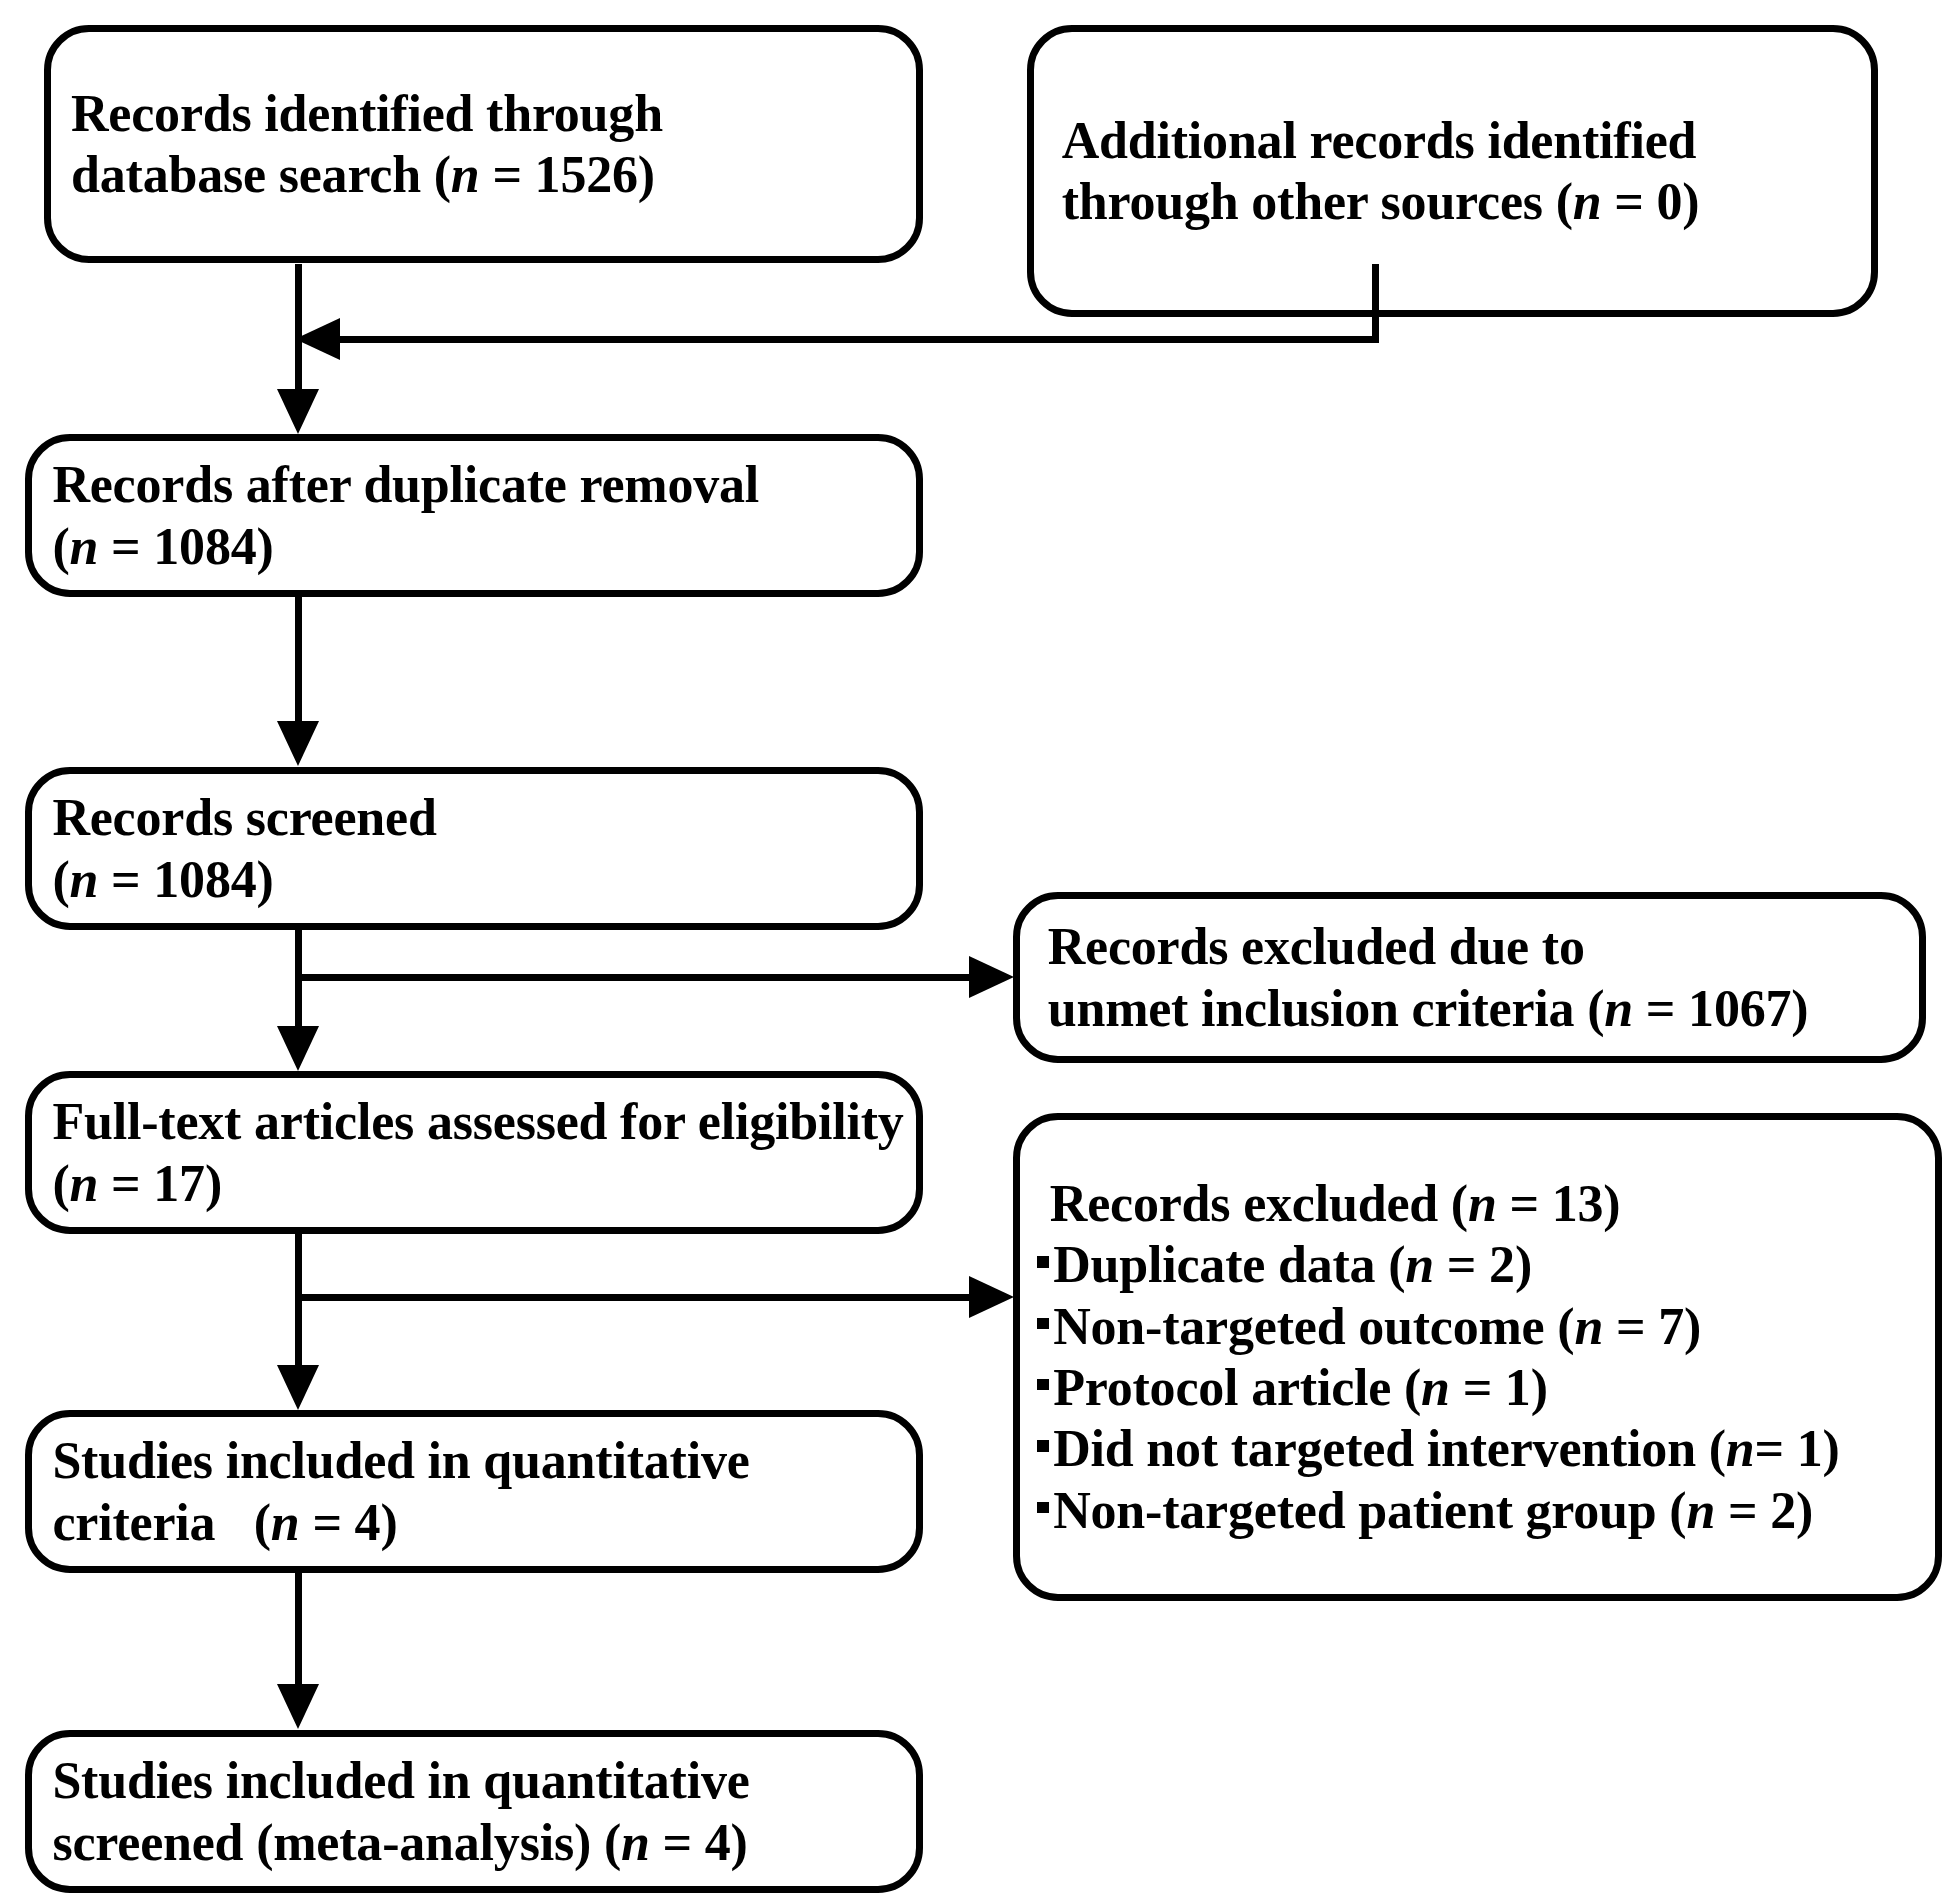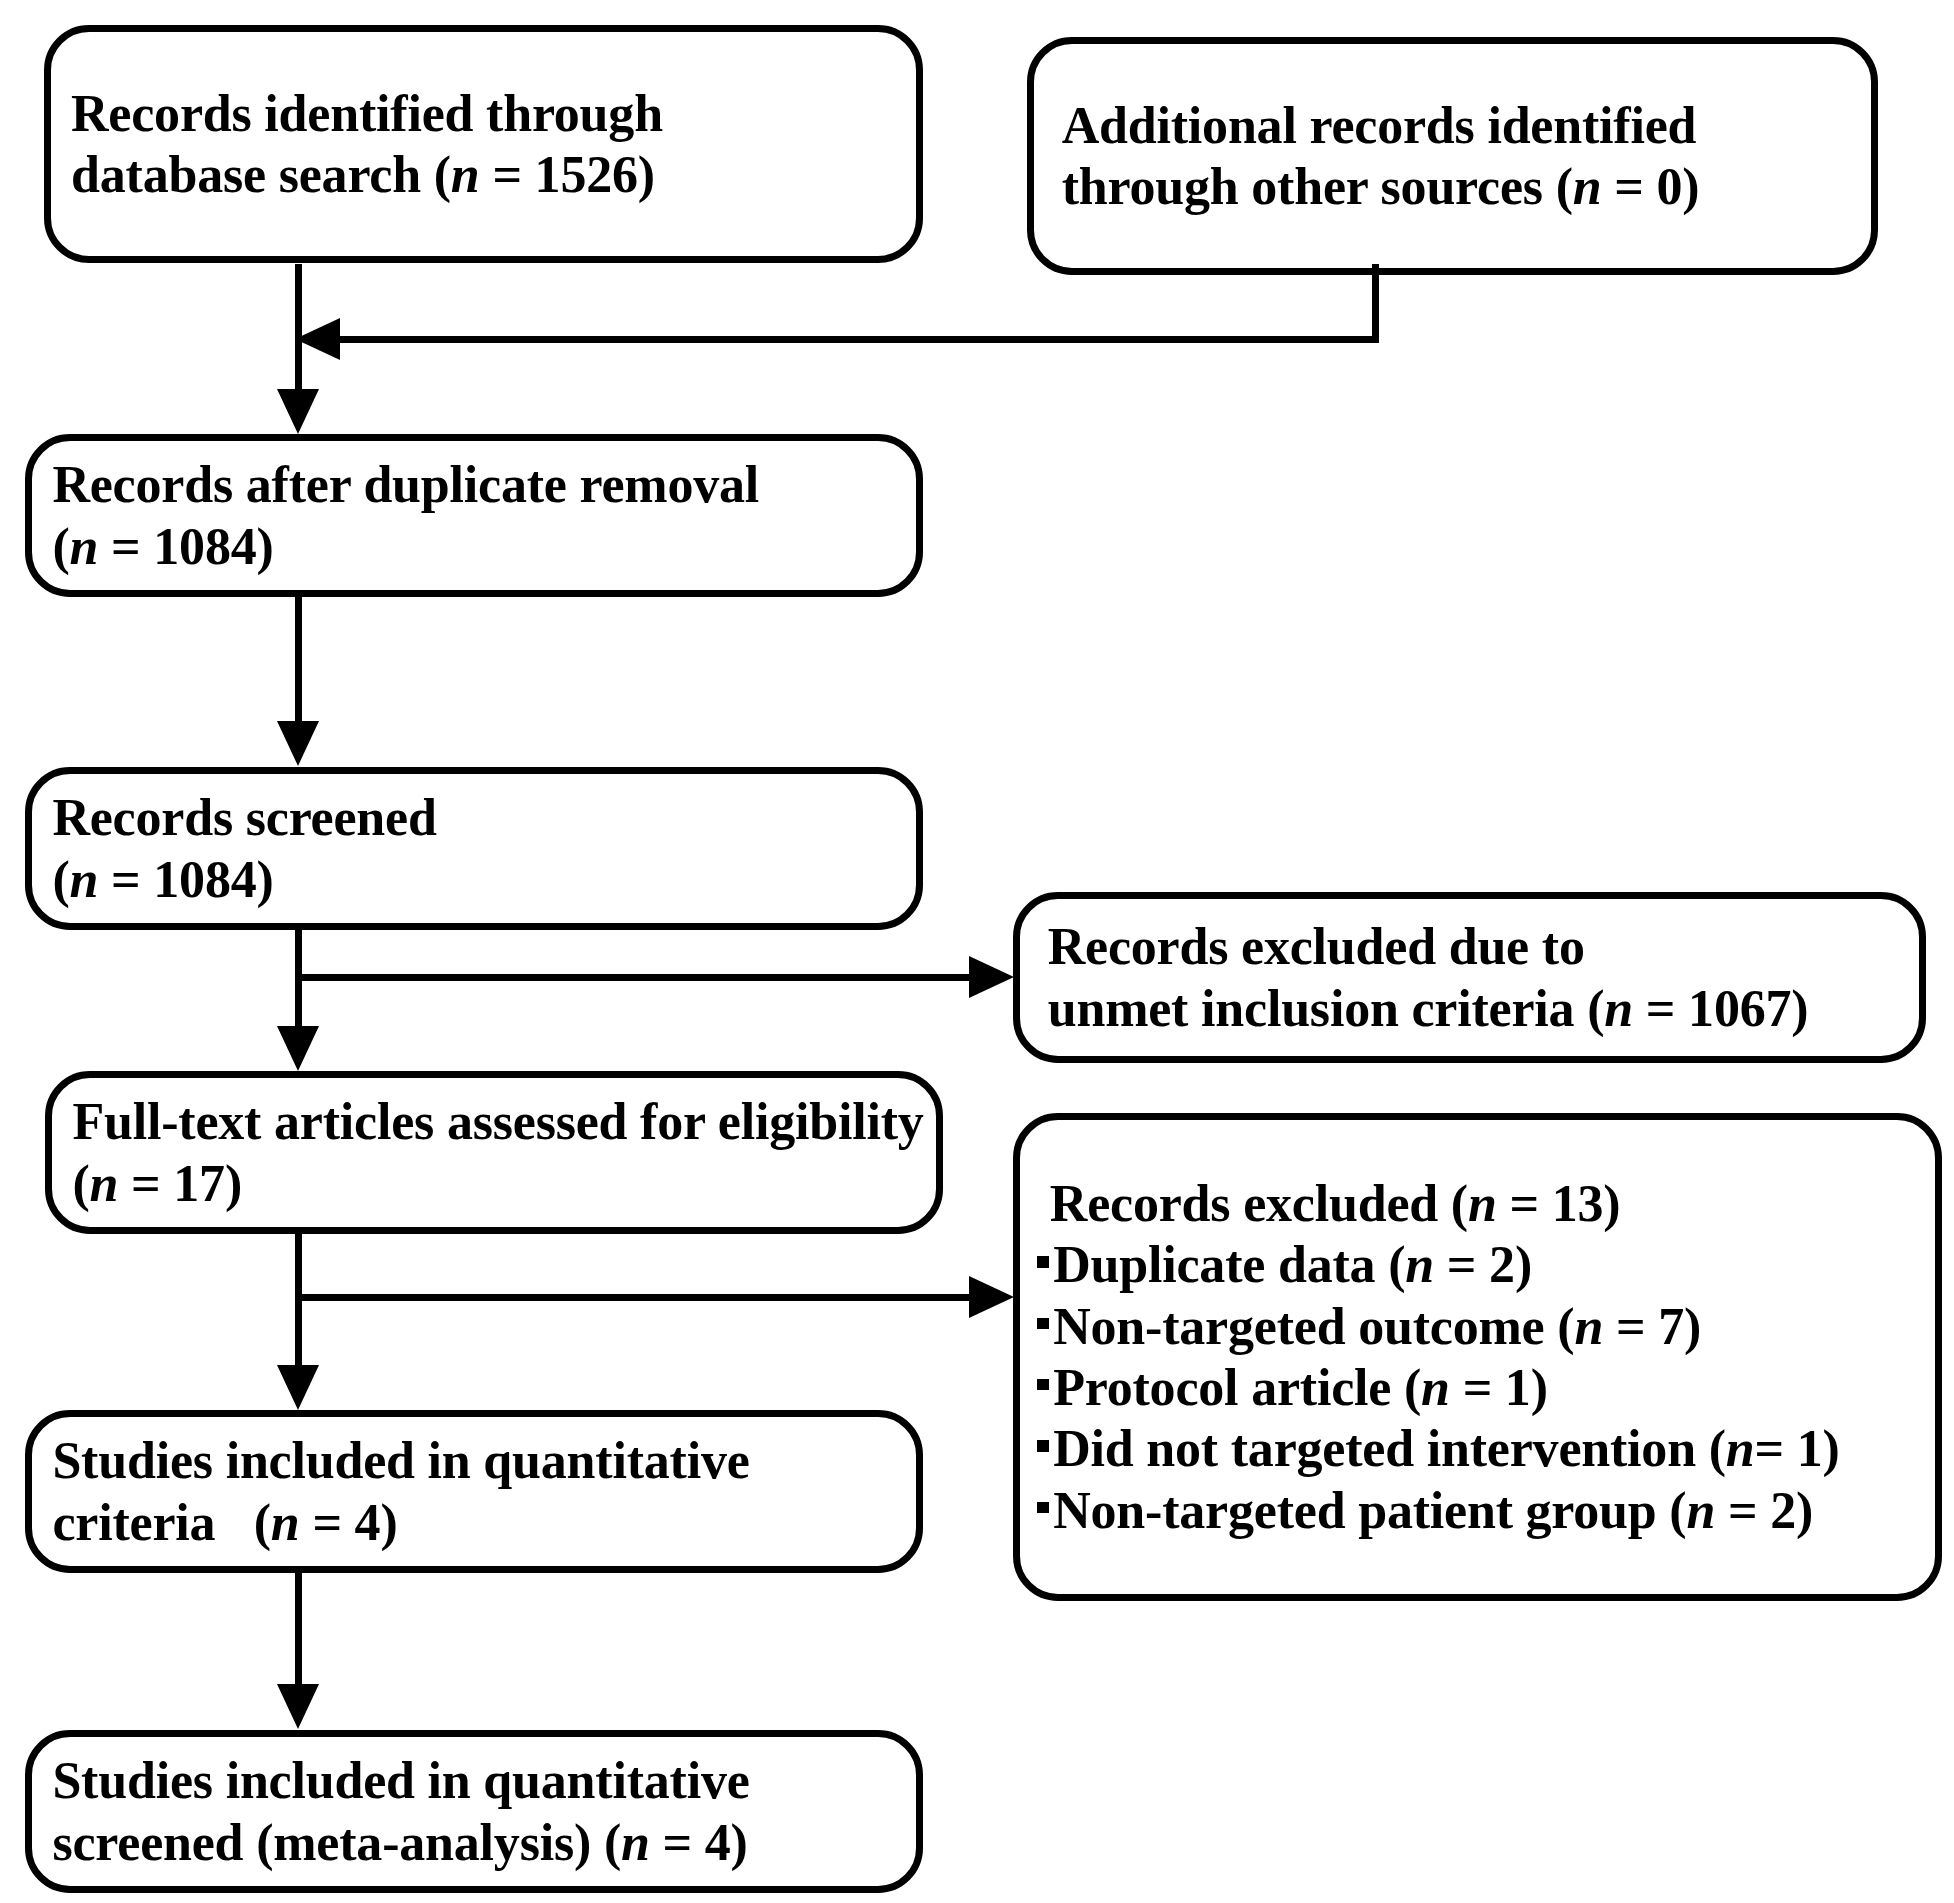--- a/index.html
+++ b/index.html
@@ -88,41 +88,41 @@
 </head>
 <body>
 
 <div id="canvas">
 
   <div class="box" style="left:44px; top:25.4px; width:879px; height:238px;">
     <div class="line">Records identified through</div>
     <div class="line"><span>database search (</span><span class="it">n</span><span> = 1526)</span></div>
   </div>
 
-  <div class="box pad-left" style="left:1027px; top:25.4px; width:851px; height:238px;margin-top:12px;">
+  <div class="box pad-left" style="left:1027px; top:25.4px; width:851px; height:292px;">
     <div class="line">Additional records identified</div>
     <div class="line"><span>through other sources (</span><span class="it">n</span><span> = 0)</span></div>
   </div>
 
   <div class="box" style="left:25.4px; top:434px; width:898px; height:163px;">
     <div class="line">Records after duplicate removal</div>
     <div class="line"><span>(</span><span class="it">n</span><span> = 1084)</span></div>
   </div>
 
   <div class="box" style="left:25.4px; top:767px; width:898px; height:163px;">
     <div class="line">Records screened</div>
     <div class="line"><span>(</span><span class="it">n</span><span> = 1084)</span></div>
   </div>
 
   <div class="box pad-left" style="left:1013px; top:892px; width:913px; height:171px;">
     <div class="line">Records excluded due to</div>
     <div class="line"><span>unmet inclusion criteria (</span><span class="it">n</span><span> = 1067)</span></div>
   </div>
 
-  <div class="box" style="left:25.4px; top:1071px; width:898px; height:163px;margin-left:20px;">
+  <div class="box" style="left:25.4px; top:1071px; width:898px; height:163px;">
     <div class="line">Full-text articles assessed for eligibility</div>
     <div class="line"><span>(</span><span class="it">n</span><span> = 17)</span></div>
   </div>
 
   <div class="box" style="left:1013px; top:1113px; width:929px; height:488px; padding:12px 17px;">
     <div class="line"><span> Records excluded (</span><span class="it">n</span><span> = 13)</span></div>
 
     <div class="line bullet-line"><span class="sq-bullet"></span><span>Duplicate data (</span><span class="it">n</span><span> = 2)</span></div>
 
     <div class="line bullet-line"><span class="sq-bullet"></span><span>Non-targeted outcome (</span><span class="it">n</span><span> = 7)</span></div>

